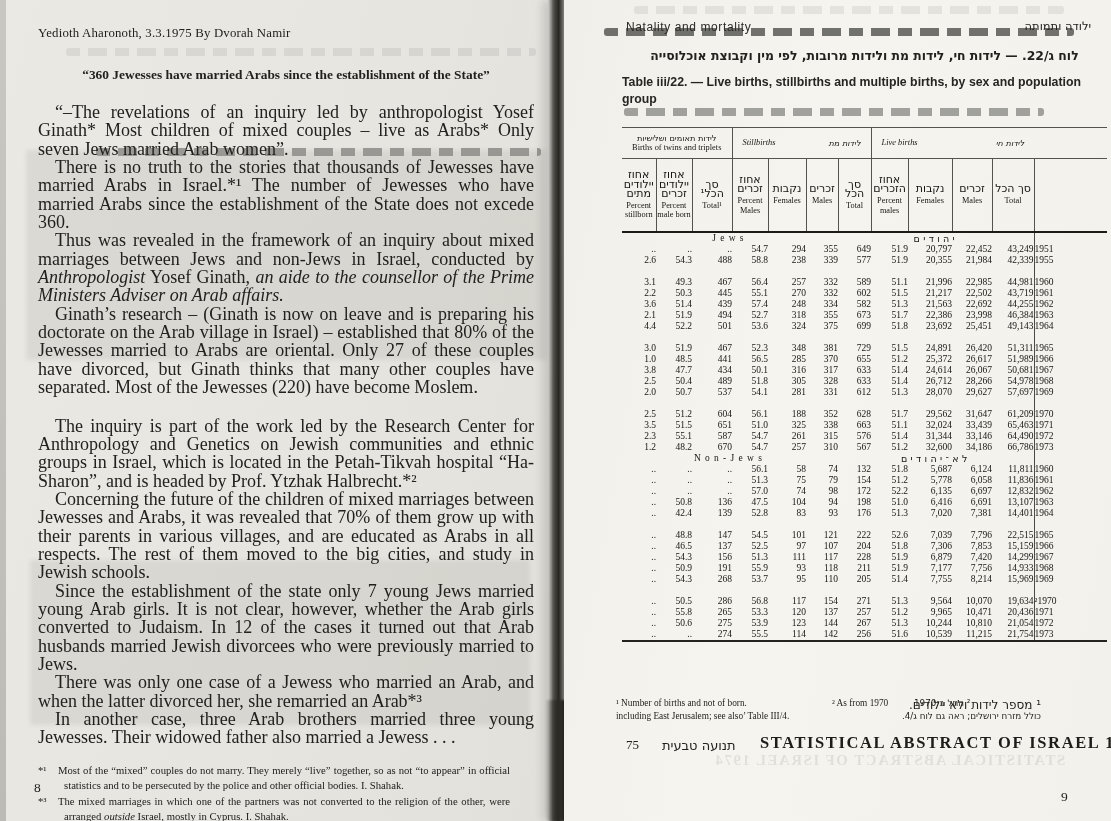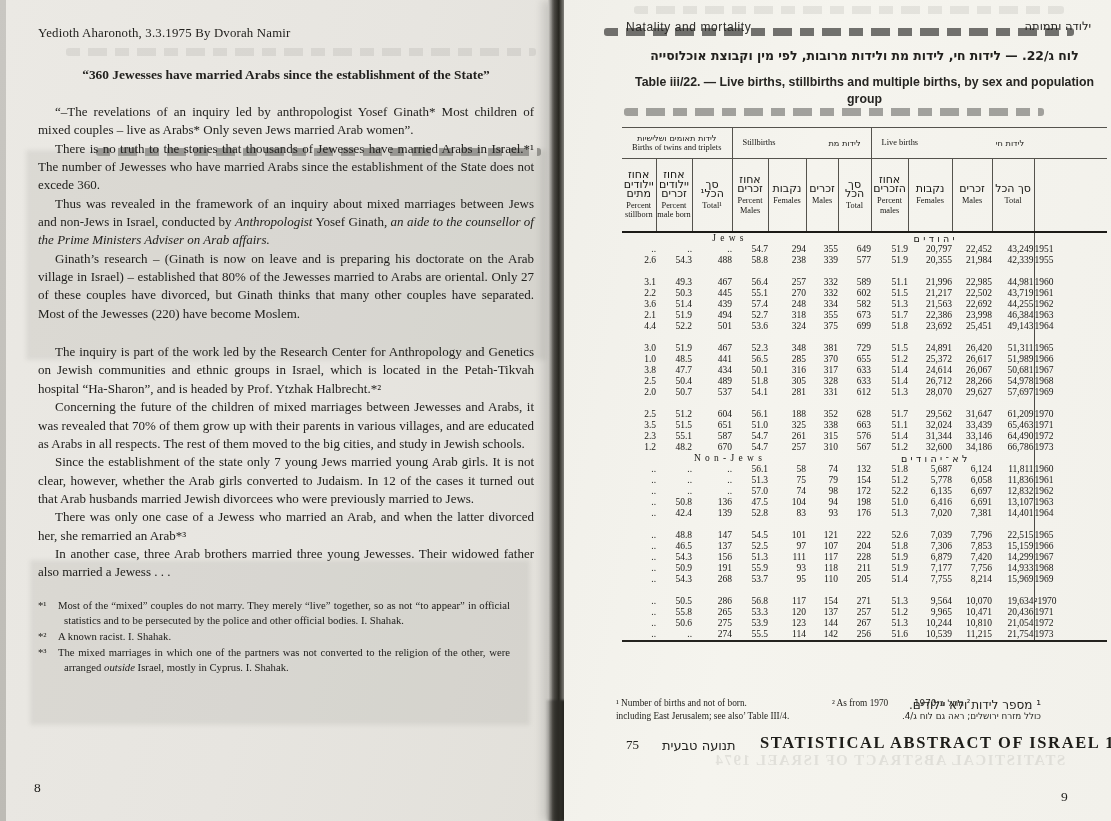--- a/index.html
+++ b/index.html
@@ -20,48 +20,48 @@
   .showthrough{position:absolute;opacity:.10;filter:blur(.7px);pointer-events:none;}
   .st-band{height:8px;border-radius:3px;
     background:repeating-linear-gradient(90deg,rgba(40,40,38,.8) 0 14px,transparent 14px 22px,rgba(40,40,38,.8) 22px 41px,transparent 41px 49px);}
   .st-block{background:rgba(150,148,140,.35);filter:blur(2px);opacity:.5;}
   .st-mirror-text{transform:scaleX(-1);font-weight:bold;letter-spacing:1.5px;font-size:15px;color:#3a3934;white-space:nowrap;}
 
   
   #article{position:absolute;left:32px;top:26px;width:496px;}
   #byline{font-size:12.8px;letter-spacing:.2px;}
   #article-title{margin-top:26px;text-align:center;font-weight:bold;font-size:13.4px;}
-  #article-paragraphs{margin-top:20px;font-size:13px;line-height:18.35px;text-align:justify;}
+  #article-paragraphs{margin-top:20px;font-size:18px;line-height:18.35px;text-align:justify;}
   #article-paragraphs p{margin:0;}
   #article-paragraphs p.indent{text-indent:17px;}
   #article-paragraphs p.gap{margin-top:20px;}
   .ital{font-style:italic;}
   #article-footnotes{margin-top:16px;font-size:10.7px;line-height:15.2px;text-align:justify;width:472px;}
   #article-footnotes p{margin:0 0 1px 0;padding-left:26px;text-indent:-26px;}
   .fn-marker{display:inline-block;width:20px;text-indent:0;}
   .pagenum{position:absolute;font-size:13.5px;}
   #left-pagenum{left:28px;top:780px;}
   #right-pagenum{left:497px;top:789px;}
 
   
   .rp{position:absolute;}
   #running-header-en{left:62px;top:20px;font-family:"Liberation Sans",sans-serif;font-size:12px;letter-spacing:.6px;color:#2c2b28;}
   #running-header-he{right:20px;top:19px;font-size:11.5px;}
   .heb{font-family:"DejaVu Sans",sans-serif;direction:rtl;unicode-bidi:isolate;}
   #table-title-he{left:58px;top:48px;width:485px;text-align:center;font-size:12.4px;font-weight:bold;}
-  #table-title-en{left:58px;top:74px;width:485px;text-align:center;font-family:"Liberation Sans",sans-serif;font-weight:bold;font-size:12.3px;line-height:17px;color:#262522;}
+  #table-title-en{left:58px;top:74px;width:485px;text-align:left;font-family:"Liberation Sans",sans-serif;font-weight:bold;font-size:12.3px;line-height:17px;color:#262522;}
 
   #stats-table{position:absolute;left:58px;top:127px;width:485px;border-collapse:collapse;table-layout:fixed;
     border-bottom:2px solid #24231f;font-family:"Liberation Serif",serif;color:#171613;}
   #stats-table th,#stats-table td{padding:0;margin:0;font-weight:normal;}
   tr.group-row th{border-top:1.1px solid #55534d;border-bottom:.9px solid #55534d;height:30px;
     font-size:8.4px;line-height:10px;vertical-align:middle;}
   tr.group-row th.gsep{border-right:.9px solid #55534d;}
   .group-stack{text-align:center;}
-  .group-flex{display:flex;justify-content:space-between;align-items:center;padding:0 10px;}
+  .group-flex{display:flex;justify-content:space-between;align-items:center;padding:0 10px;font-style:italic;}
   tr.colhead-row th{border-bottom:2.4px solid #1c1b17;height:72px;vertical-align:middle;
     font-size:8.3px;line-height:9.6px;text-align:center;}
   tr.colhead-row th.csep{border-right:.8px solid #55534d;}
   .hh{font-size:11px;margin-bottom:2px;}
   .he-small{font-size:8.2px;}
 
   #stats-table td{font-size:9.5px;height:11px;line-height:11px;white-space:nowrap;}
   td.num{text-align:right;padding-right:7px;}
   td.year{text-align:left;padding-left:13px;border-left:.9px solid #4c4a45;font-size:9.6px;}
   tr.spacer td{height:10px;}
@@ -106,21 +106,20 @@
           <p class="indent"><span>Thus was revealed in the framework of an inquiry about mixed marriages between Jews and non-Jews in Israel, conducted by </span><span class="ital">Anthropologist</span><span> Yosef Ginath, </span><span class="ital">an aide to the counsellor of the Prime Ministers Adviser on Arab affairs.</span></p>
           <p class="indent"><span>Ginath’s research – (Ginath is now on leave and is preparing his doctorate on the Arab village in Israel) – established that 80% of the Jewesses married to Arabs are oriental. Only 27 of these couples have divorced, but Ginath thinks that many other couples have separated. Most of the Jewesses (220) have become Moslem.</span></p>
           <p class="indent gap"><span>The inquiry is part of the work led by the Research Center for Anthropology and Genetics on Jewish communities and ethnic groups in Israel, which is located in the Petah-Tikvah hospital “Ha-Sharon”, and is headed by Prof. Ytzhak Halbrecht.*²</span></p>
           <p class="indent"><span>Concerning the future of the children of mixed marriages between Jewesses and Arabs, it was revealed that 70% of them grow up with their parents in various villages, and are educated as Arabs in all respects. The rest of them moved to the big cities, and study in Jewish schools.</span></p>
           <p class="indent"><span>Since the establishment of the state only 7 young Jews married young Arab girls. It is not clear, however, whether the Arab girls converted to Judaism. In 12 of the cases it turned out that Arab husbands married Jewish divorcees who were previously married to Jews.</span></p>
           <p class="indent"><span>There was only one case of a Jewess who married an Arab, and when the latter divorced her, she remarried an Arab*³</span></p>
           <p class="indent"><span>In another case, three Arab brothers married three young Jewesses. Their widowed father also married a Jewess . . .</span></p>
         </div>
       <div id="article-footnotes">
           <p><span class="fn-marker">*¹</span><span>Most of the “mixed” couples do not marry. They merely “live” together, so as not “to appear” in official statistics and to be persecuted by the police and other official bodies.  I. Shahak.</span></p>
-          <p><span class="fn-marker">*²</span><span>A known racist.  I. Shahak.</span></p>
           <p><span class="fn-marker">*³</span><span>The mixed marriages in which one of the partners was not converted to the religion of the other, were arranged </span><span class="ital">outside</span><span> Israel, mostly in Cyprus.  I. Shahak.</span></p>
         </div>
     </div>
     <div class="pagenum" id="left-pagenum">8</div>
   </div>
 
   <div id="gutter"></div>
   <div id="gutter-bottom"></div>
 
   <div class="page" id="right-page">

